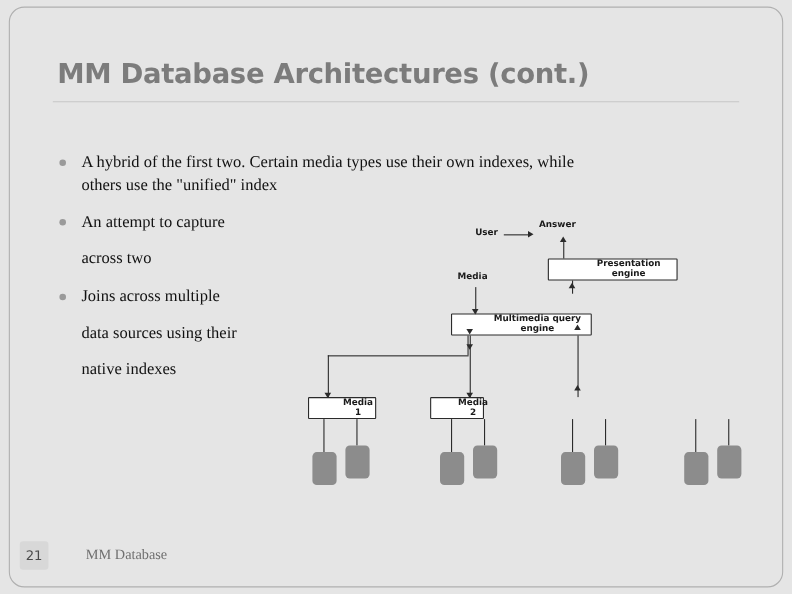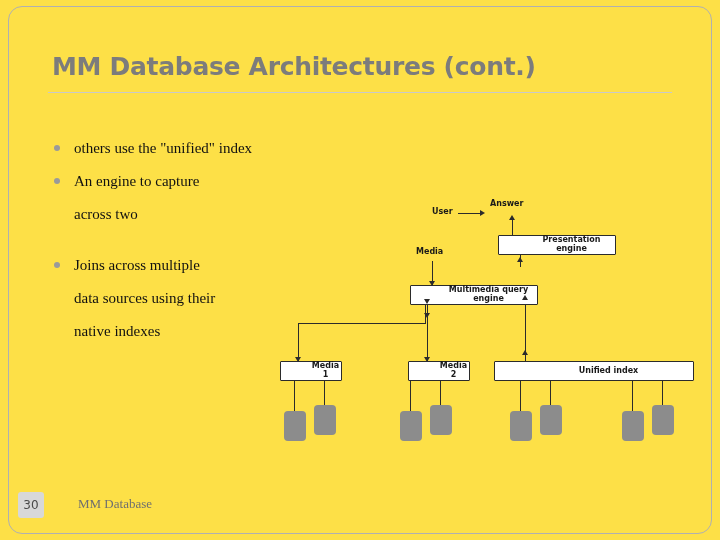--- a/index.html
+++ b/index.html
@@ -10,21 +10,21 @@
     width: 720px;
     height: 540px;
     background: #ffffff;
     font-family: "Liberation Serif", serif;
     overflow: hidden;
   }
   .slide {
     position: relative;
     width: 720px;
     height: 540px;
-    background: #fde047;
+    background: #e5e5e5;
     box-sizing: border-box;
   }
   
   .frame {
     position: absolute;
     left: 8px;
     top: 6px;
     width: 704px;
     height: 528px;
     border: 1px solid #b0b0b0;
@@ -84,21 +84,21 @@
     height: 6px;
     border-radius: 50%;
     background: #9a9a9a;
   }
   .bullet .line2 {
     display: block;
   }
   .b1 { top: 0px; width: 575px; }
   .b2 { margin-top: 12px; width: 250px; }
   .b2 .line2, .b3 .line2 { margin-top: 12px; }
-  .b3 { margin-top: 30px; width: 250px; }
+  .b3 { margin-top: 14px; width: 250px; }
 
   
   .diagram {
     position: absolute;
     left: 280px;
     top: 195px;
     width: 420px;
     height: 260px;
   }
   .box {
@@ -198,26 +198,27 @@
   <div class="frame"></div>
 
   <div class="title">MM Database Architectures (cont.)</div>
   <div class="title-rule"></div>
 
 
   <div class="bullets">
 
     <div class="bullet b1">
       <span class="dot"></span>
+      <span>A hybrid of the first two. Certain media types use their own indexes, while</span>
       <span class="line2">others use the "unified" index</span>
     </div>
 
     <div class="bullet b2">
       <span class="dot"></span>
-      <span>An engine to capture</span>
+      <span>An attempt to capture</span>
       <span class="line2">across two</span>
     </div>
 
     <div class="bullet b3">
       <span class="dot"></span>
       <span>Joins across multiple</span>
       <span class="line2">data sources using their</span>
       <span class="line2">native indexes</span>
     </div>
 
@@ -256,23 +257,22 @@
     <div class="arrow-down" style="left:143.5px; top:104px;"></div>
     <div class="arrow-down" style="left:143.5px; top:118px;"></div>
     <div class="arrow-down" style="left:143.5px; top:162px;"></div>
 
     <div class="vline" style="left:245px; top:110px; height:56px;"></div>
     <div class="arrow-up" style="left:241.5px; top:100px;"></div>
     <div class="arrow-up" style="left:241.5px; top:155px;"></div>
 
     <div class="box bold" style="left:0px; top:166px; width:62px; height:20px;">Media 1</div>
 
-    <div class="box bold" style="left:128px; top:166px; width:62px; height:20px;">Media 2</div>
-
-    <div class="box bold" style="left:214px; top:166px; width:200px; height:20px;">Unified index</div>
+    <div class="box bold" style="left:111px; top:166px; width:49px; height:20px;">Media 2</div>
+
 
     <div class="vline" style="left:14px; top:186px; height:30px;"></div>
     <div class="vline" style="left:44px; top:186px; height:24px;"></div>
     <div class="vline" style="left:130px; top:186px; height:30px;"></div>
     <div class="vline" style="left:160px; top:186px; height:24px;"></div>
     <div class="vline" style="left:240px; top:186px; height:30px;"></div>
     <div class="vline" style="left:270px; top:186px; height:24px;"></div>
     <div class="vline" style="left:352px; top:186px; height:30px;"></div>
     <div class="vline" style="left:382px; top:186px; height:24px;"></div>
 
@@ -280,16 +280,16 @@
     <div class="cyl" style="left:34px;  top:210px;"></div>
     <div class="cyl" style="left:120px; top:216px;"></div>
     <div class="cyl" style="left:150px; top:210px;"></div>
     <div class="cyl" style="left:230px; top:216px;"></div>
     <div class="cyl" style="left:260px; top:210px;"></div>
     <div class="cyl" style="left:342px; top:216px;"></div>
     <div class="cyl" style="left:372px; top:210px;"></div>
 
   </div>
 
-  <div class="page-badge">30</div>
+  <div class="page-badge">21</div>
   <div class="footer-text">MM Database</div>
 
 </div>
 
 </body></html>

